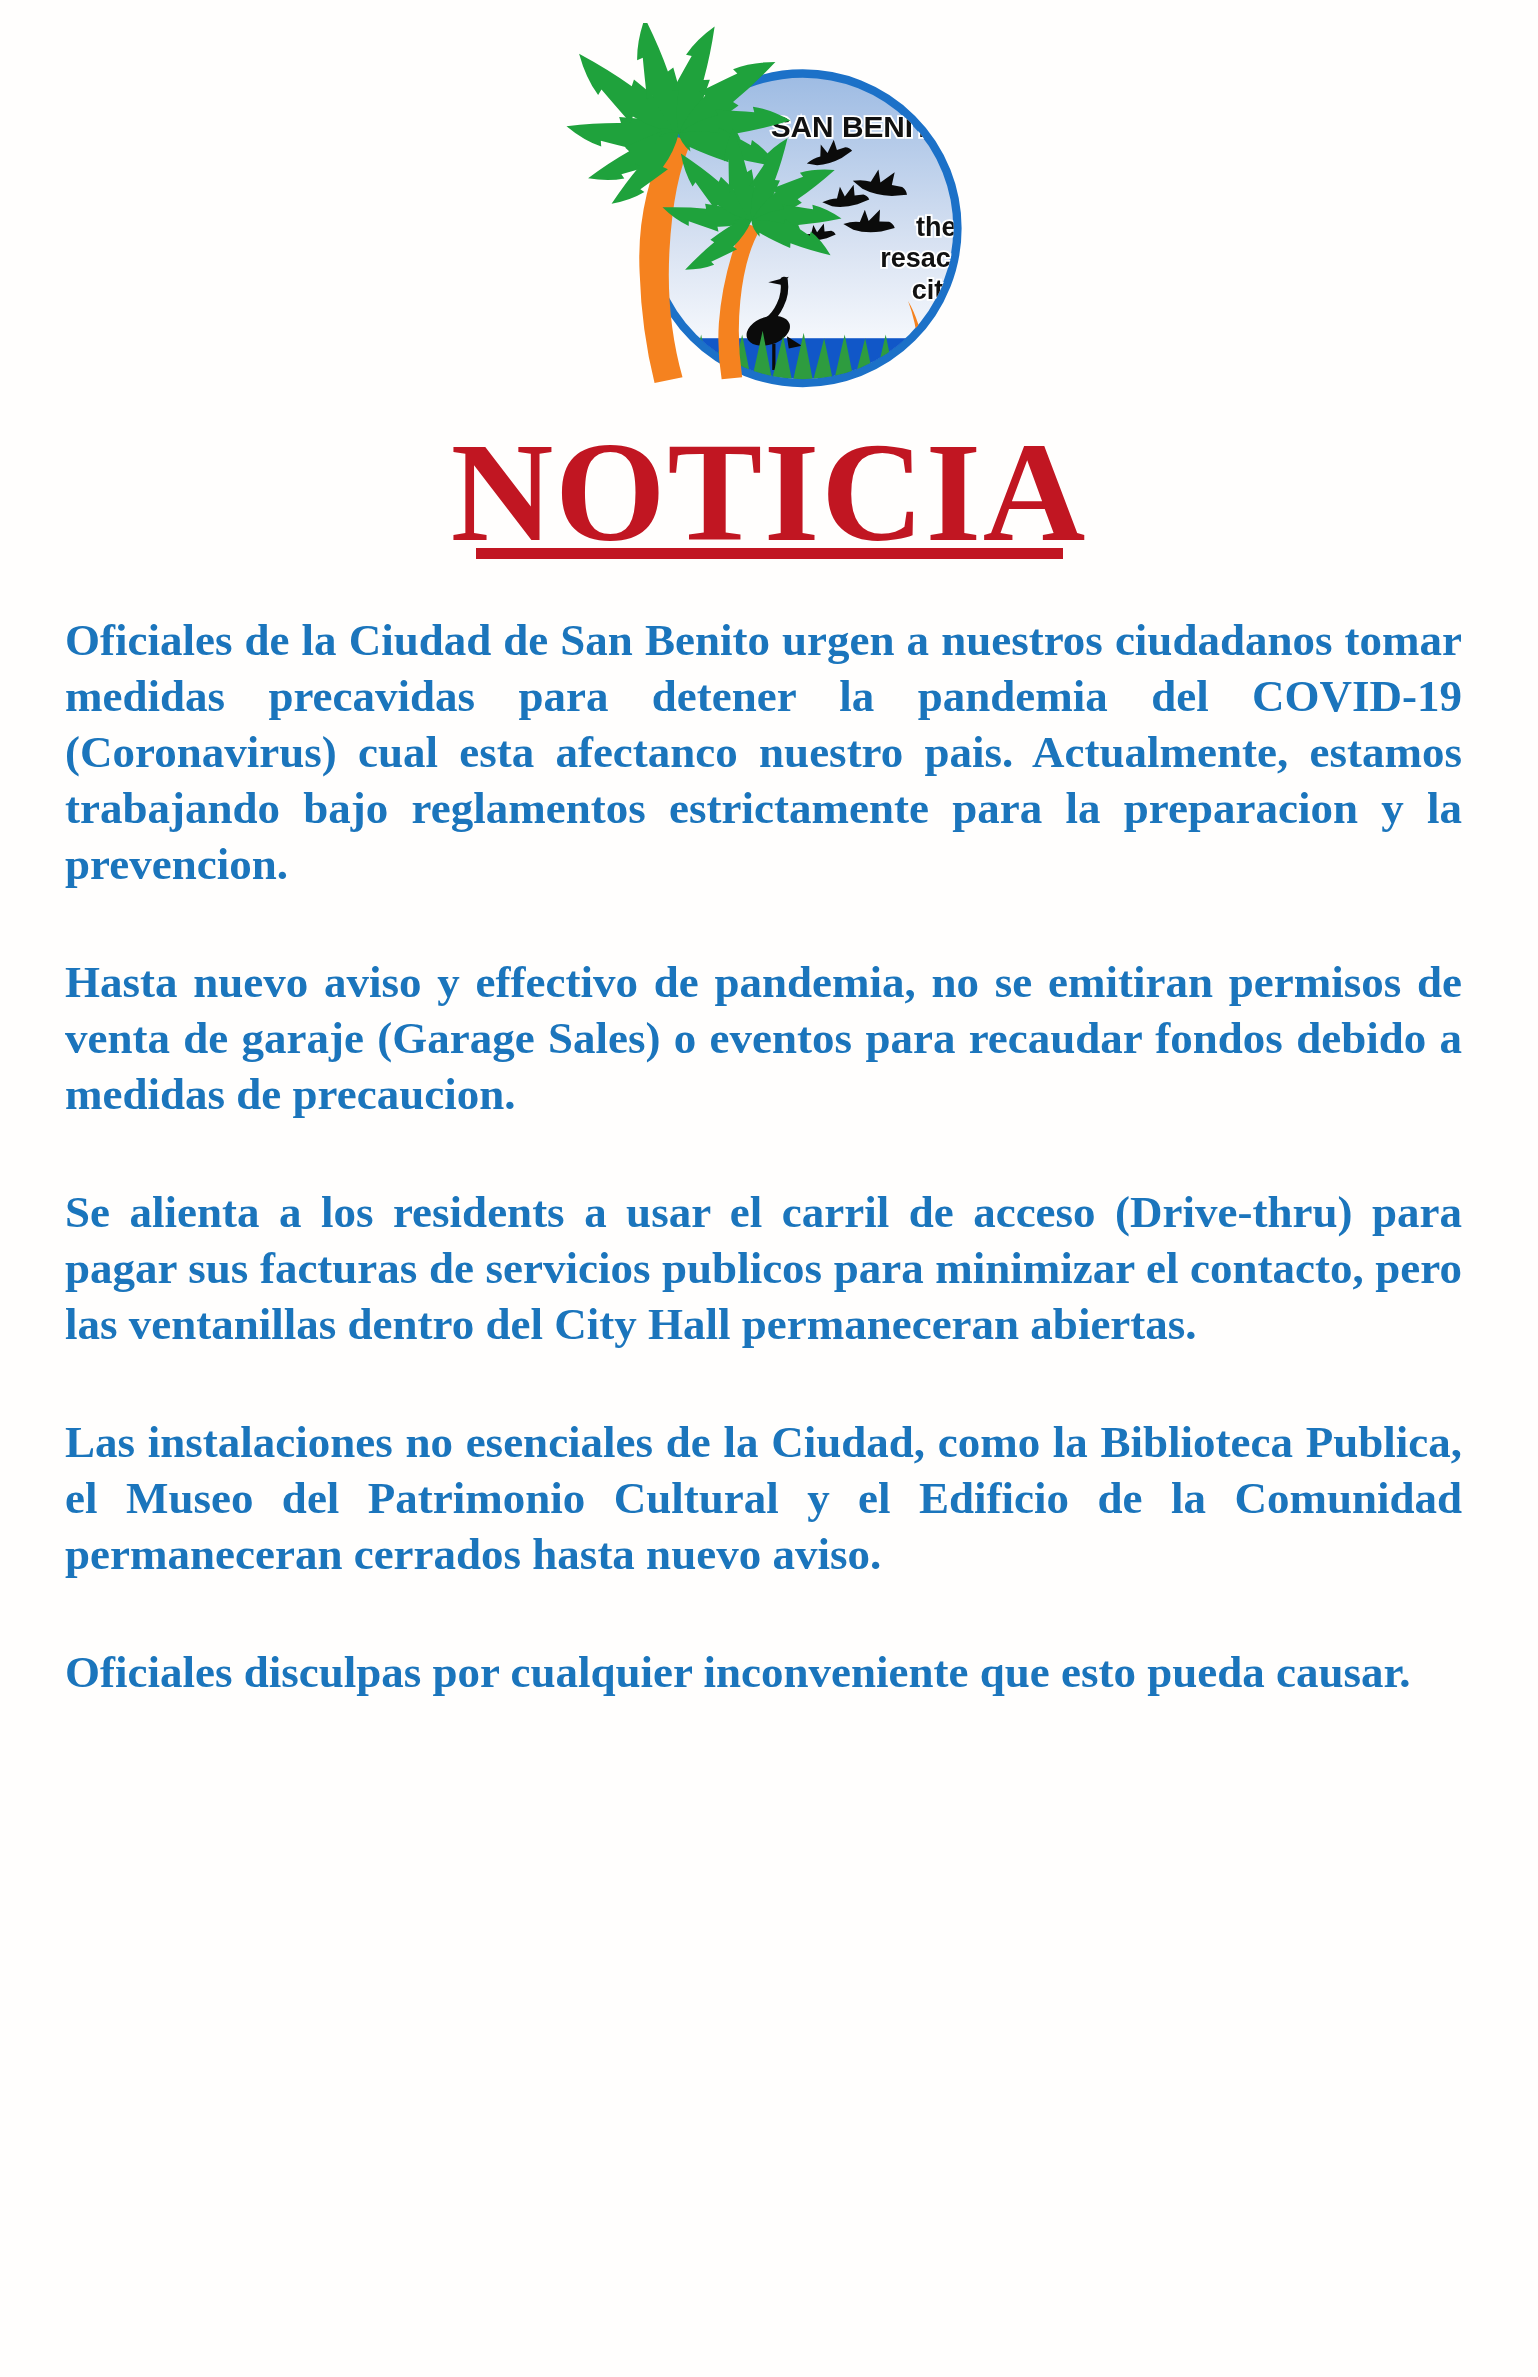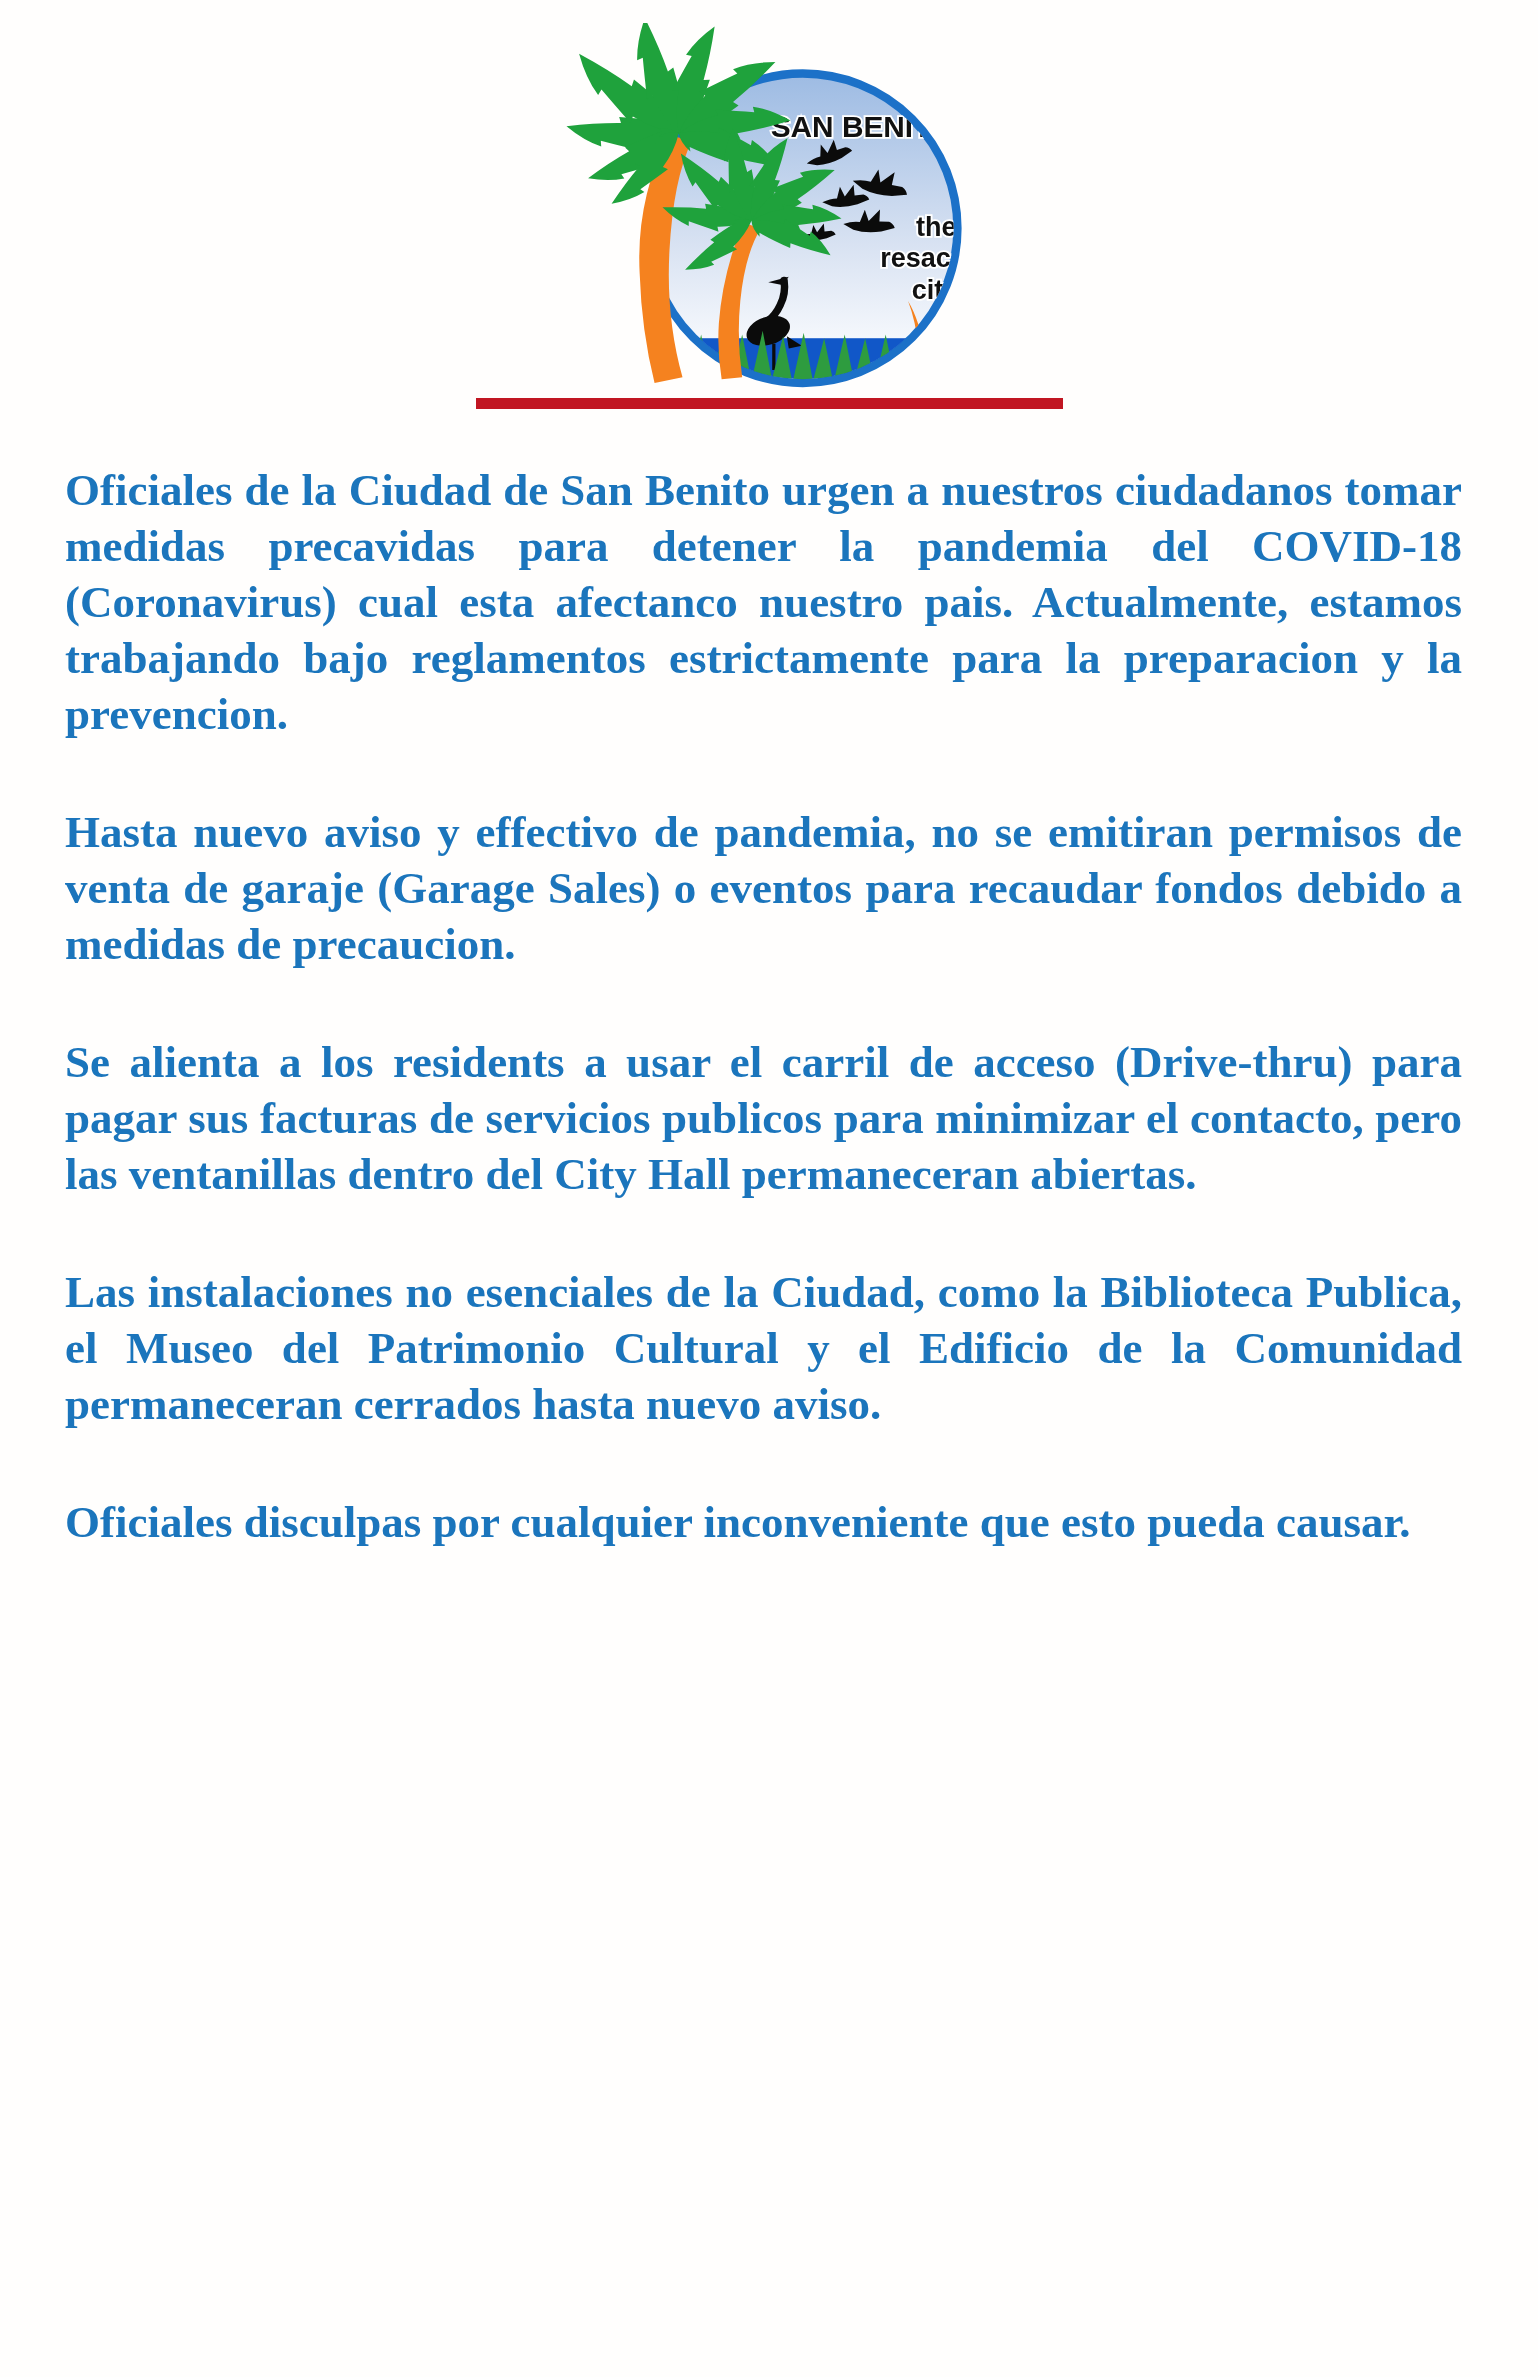--- a/index.html
+++ b/index.html
@@ -128,24 +128,25 @@
           <use href="#frond" transform="translate(228,212) rotate(-60) scale(1.2)"></use>
           <use href="#frond" transform="translate(228,212) rotate(-25) scale(1.3)"></use>
           <use href="#frond" transform="translate(228,212) rotate(5) scale(1.2)"></use>
           <use href="#frond" transform="translate(228,212) rotate(30) scale(1.15)"></use>
           <use href="#frond" transform="translate(228,212) rotate(150) scale(1.1)"></use>
         </g>
       </g>
     </svg>
   </div>
 
+  <h1 class="notice-title">NOTICIA</h1>
   <div class="title-underline"></div>
 
   <div class="content">
-    <p>Oficiales de la Ciudad de San Benito urgen a nuestros ciudadanos tomar medidas precavidas para detener la pandemia del COVID-18 (Coronavirus) cual esta afectanco nuestro pais. Actualmente, estamos trabajando bajo reglamentos estrictamente para la preparacion y la prevencion.</p>
+    <p>Oficiales de la Ciudad de San Benito urgen a nuestros ciudadanos tomar medidas precavidas para detener la pandemia del COVID-19 (Coronavirus) cual esta afectanco nuestro pais. Actualmente, estamos trabajando bajo reglamentos estrictamente para la preparacion y la prevencion.</p>
     <p>Hasta nuevo aviso y effectivo de pandemia, no se emitiran permisos de venta de garaje (Garage Sales) o eventos para recaudar fondos debido a medidas de precaucion.</p>
     <p>Se alienta a los residents a usar el carril de acceso (Drive-thru) para pagar sus facturas de servicios publicos para minimizar el contacto, pero las ventanillas dentro del City Hall permaneceran abiertas.</p>
     <p>Las instalaciones no esenciales de la Ciudad, como la Biblioteca Publica, el Museo del Patrimonio Cultural y el Edificio de la Comunidad permaneceran cerrados hasta nuevo aviso.</p>
     <p>Oficiales disculpas por cualquier inconveniente que esto pueda causar.</p>
   </div>
 
 </div>
 
 
 </body></html>

